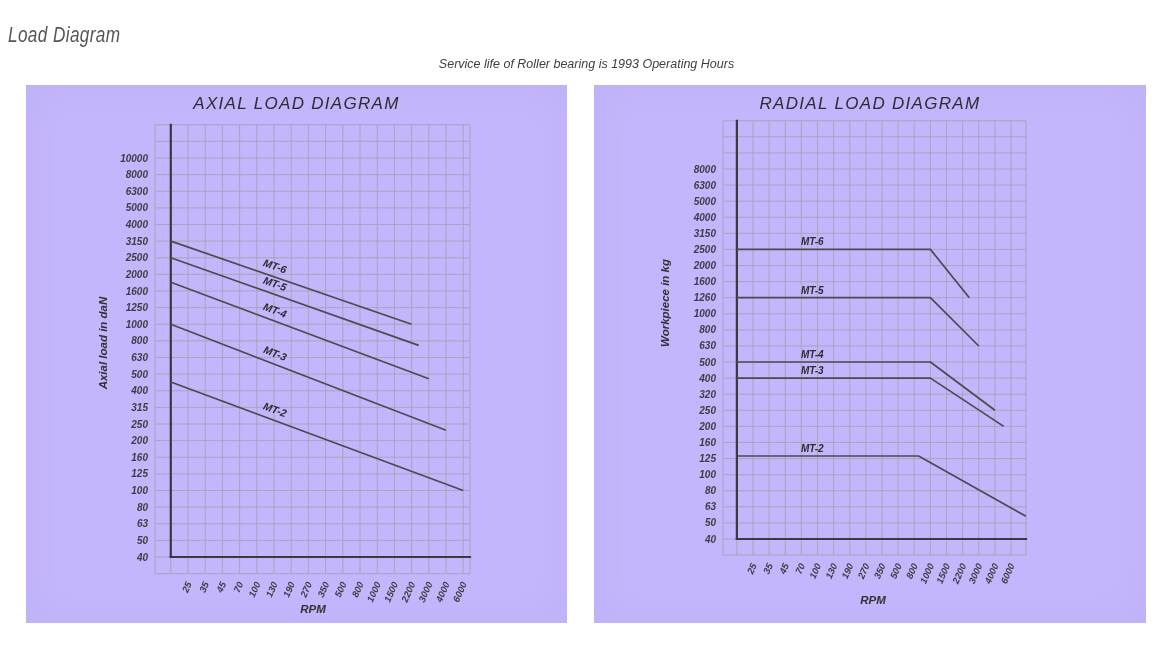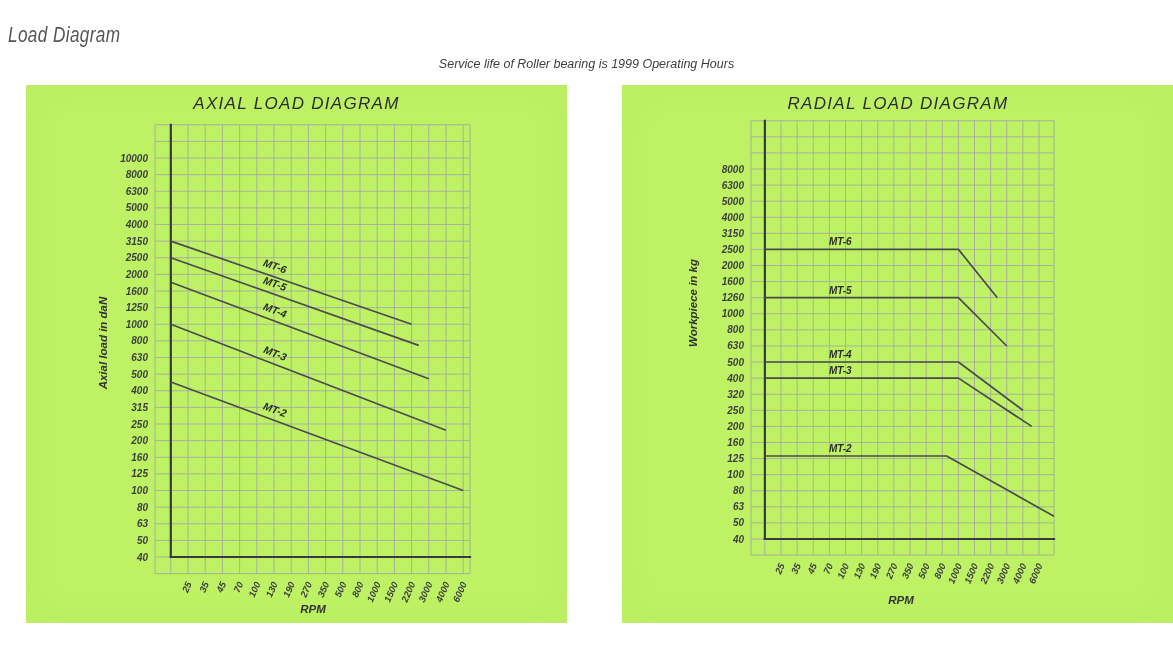--- a/index.html
+++ b/index.html
@@ -2,43 +2,43 @@
 <html><head>
 <meta charset="utf-8">
 <style>
   html,body{margin:0;padding:0;background:#ffffff;}
   .page{position:relative;width:1173px;height:656px;background:#ffffff;overflow:hidden;
         font-family:"Liberation Sans",sans-serif;font-style:italic;}
   .page-title{position:absolute;left:8px;top:22px;margin:0;font-size:22px;font-weight:400;
         color:#565656;letter-spacing:.5px;transform:scaleX(.78);transform-origin:left top;}
   .page-subtitle{position:absolute;left:0;top:57px;width:1173px;text-align:center;
         font-size:12.5px;color:#3e3e3e;}
-  .panel{position:absolute;top:85px;height:538px;background:#bef264;
+  .panel{position:absolute;top:85px;height:538px;background:#c4b5fd;
         box-shadow:inset 0 0 45px rgba(60,55,40,.03);}
   #panel-axial{left:26px;width:541px;}
-  #panel-radial{left:594px;width:552px;margin-left:28px;}
+  #panel-radial{left:594px;width:552px;}
   .plot{position:absolute;left:0;top:0;width:100%;height:100%;display:block;}
   .chart-title{position:absolute;top:9px;left:0;width:100%;text-align:center;
         font-size:17px;font-weight:500;letter-spacing:1.3px;color:#2d2d2f;}
   .ylab{position:absolute;transform:rotate(-90deg);font-weight:700;font-size:11.5px;
         color:#333;width:160px;text-align:center;}
   #panel-axial .ylab{left:-3px;top:252px;}
   #panel-radial .ylab{left:-9px;top:212px;}
   .xlab{position:absolute;font-weight:700;font-size:11.5px;color:#333;
         width:100px;text-align:center;}
   #panel-axial .xlab{left:237px;top:518px;}
   #panel-radial .xlab{left:229px;top:509px;}
 </style>
 </head>
 <body>
 
 <div class="page">
 
   <h1 class="page-title">Load Diagram</h1>
-  <div class="page-subtitle">Service life of Roller bearing is 1999 Operating Hours</div>
+  <div class="page-subtitle">Service life of Roller bearing is 1993 Operating Hours</div>
 
   <section class="panel" id="panel-axial">
     <div class="chart-title">AXIAL LOAD DIAGRAM</div>
     <div class="ylab">Axial load in daN</div>
     <svg class="plot" viewBox="0 0 541 538" xmlns="http://www.w3.org/2000/svg">
         <g stroke="#a2a2a8" stroke-width="0.8">
           <line x1="129" y1="39.75" x2="129" y2="488.625"></line>
           <line x1="144.8" y1="39.75" x2="144.8" y2="488.625"></line>
           <line x1="162" y1="39.75" x2="162" y2="488.625"></line>
           <line x1="179.2" y1="39.75" x2="179.2" y2="488.625"></line>

